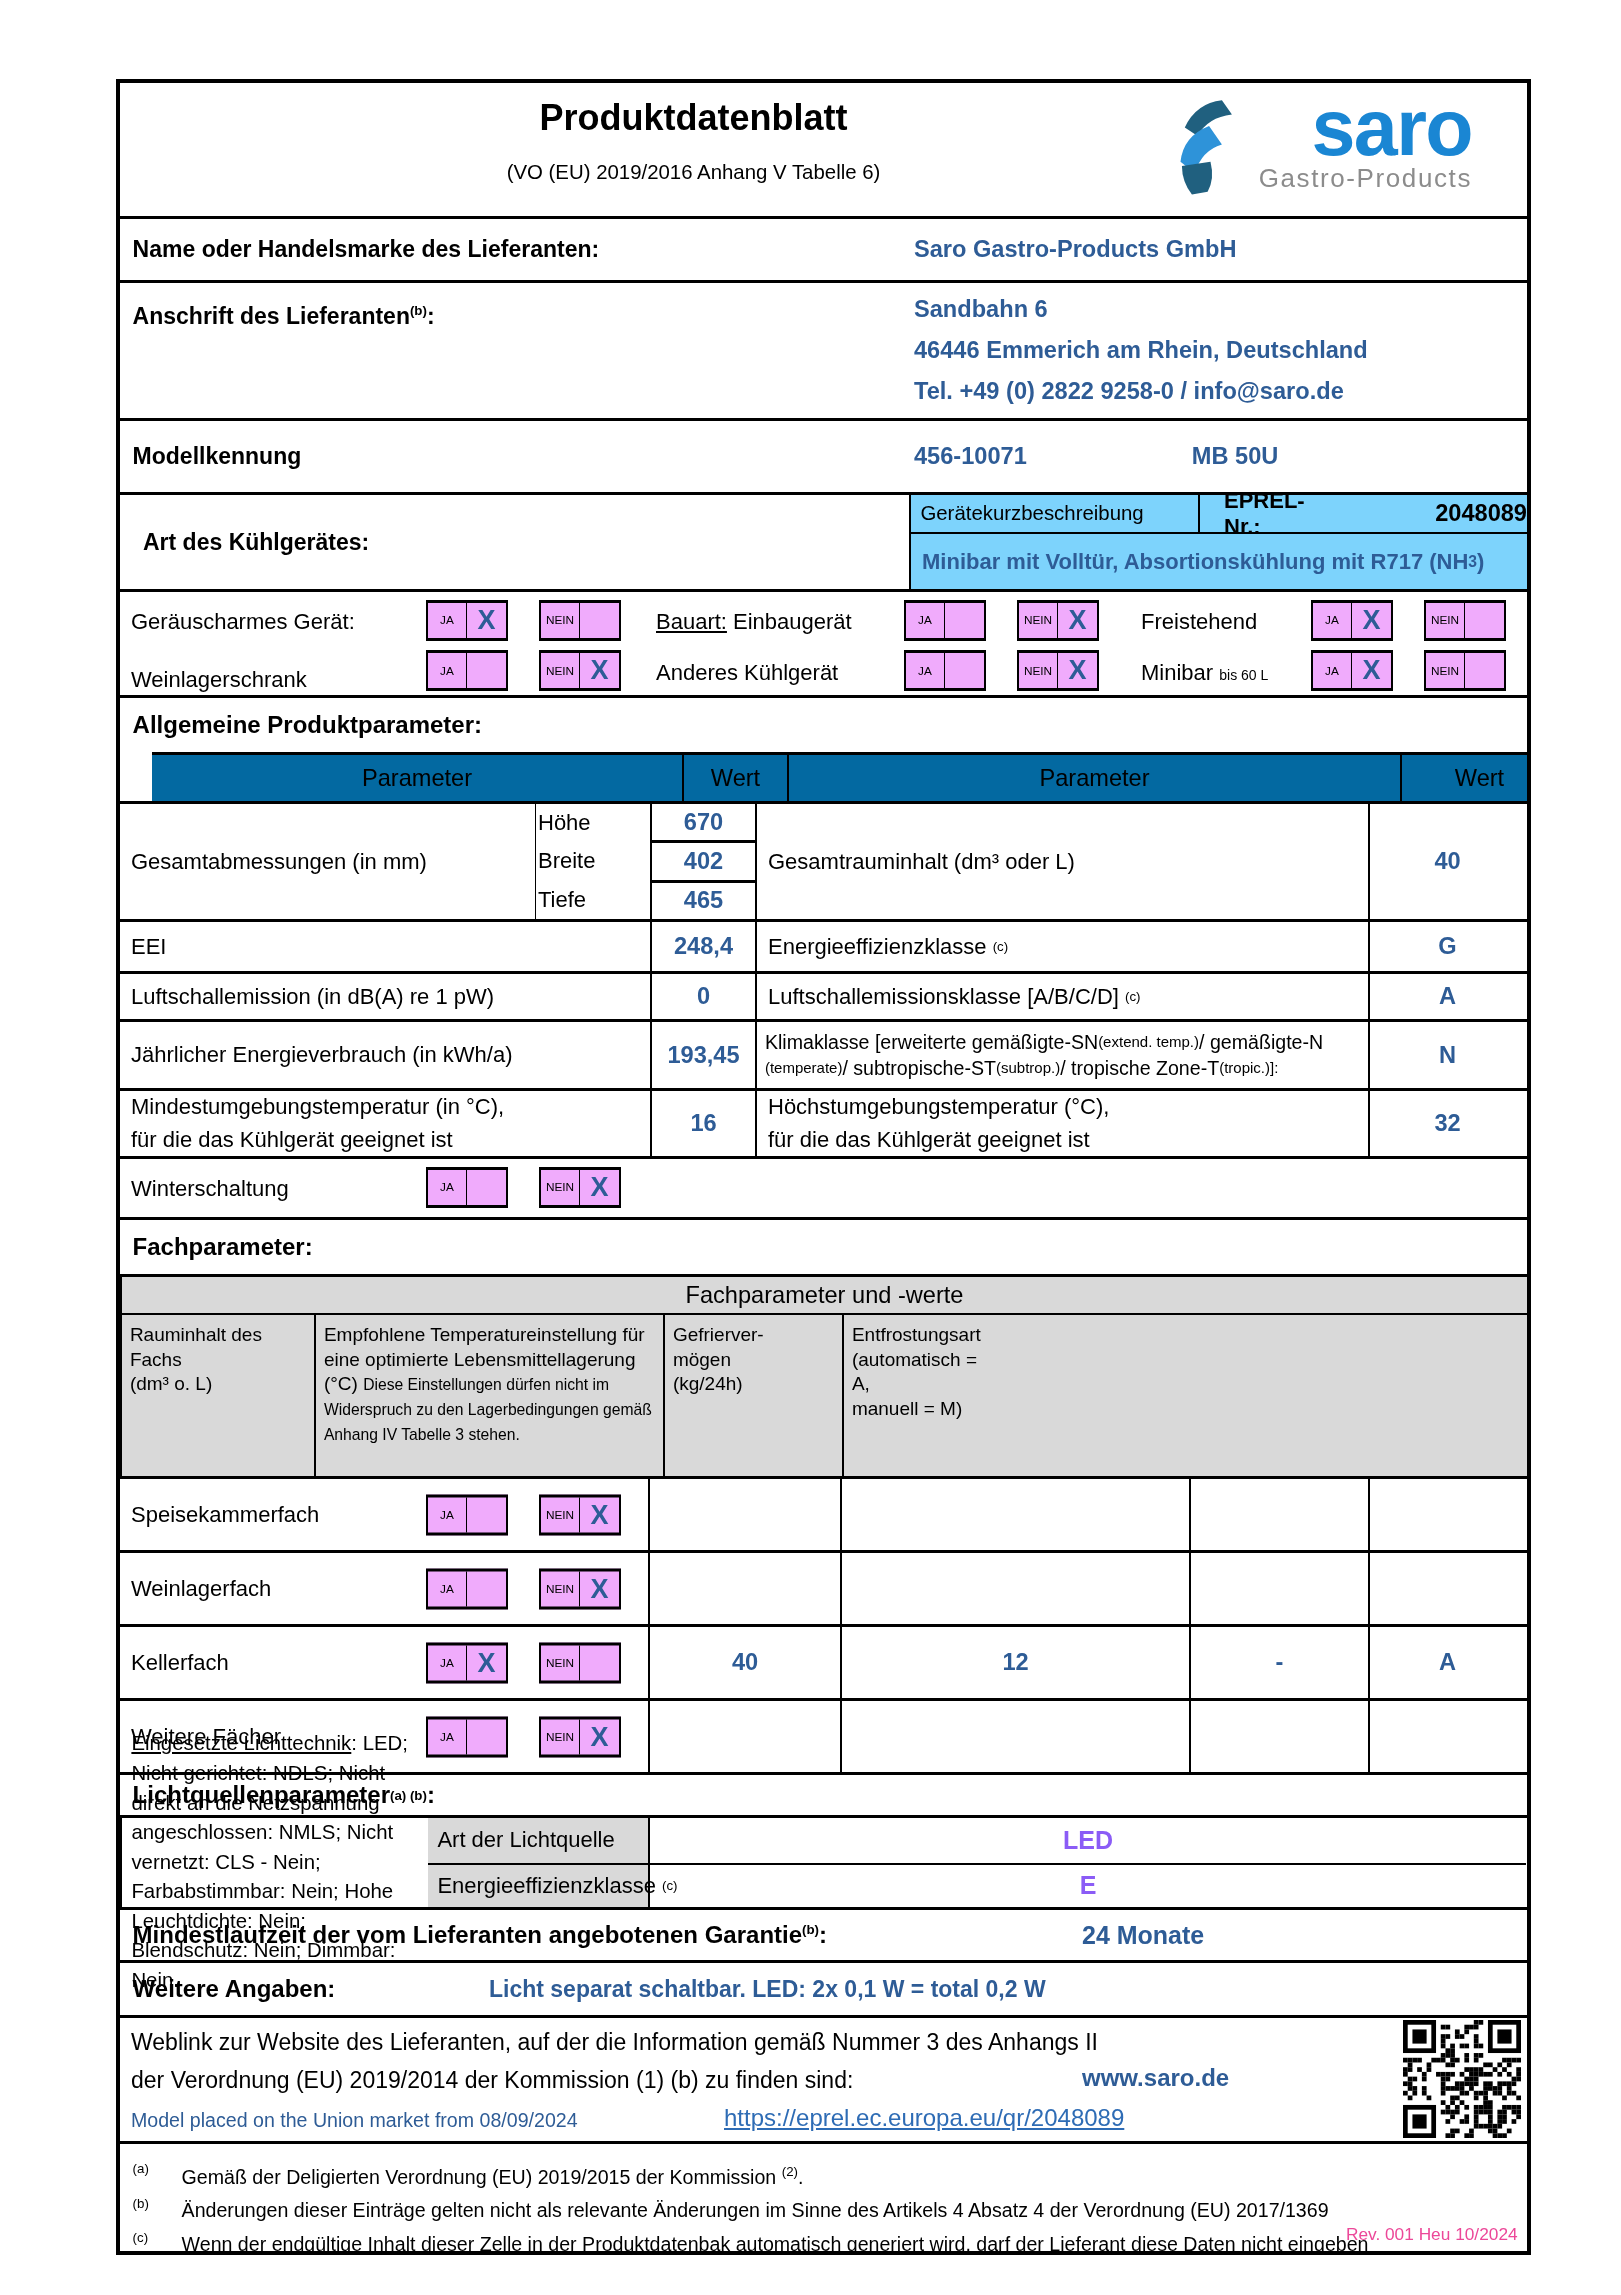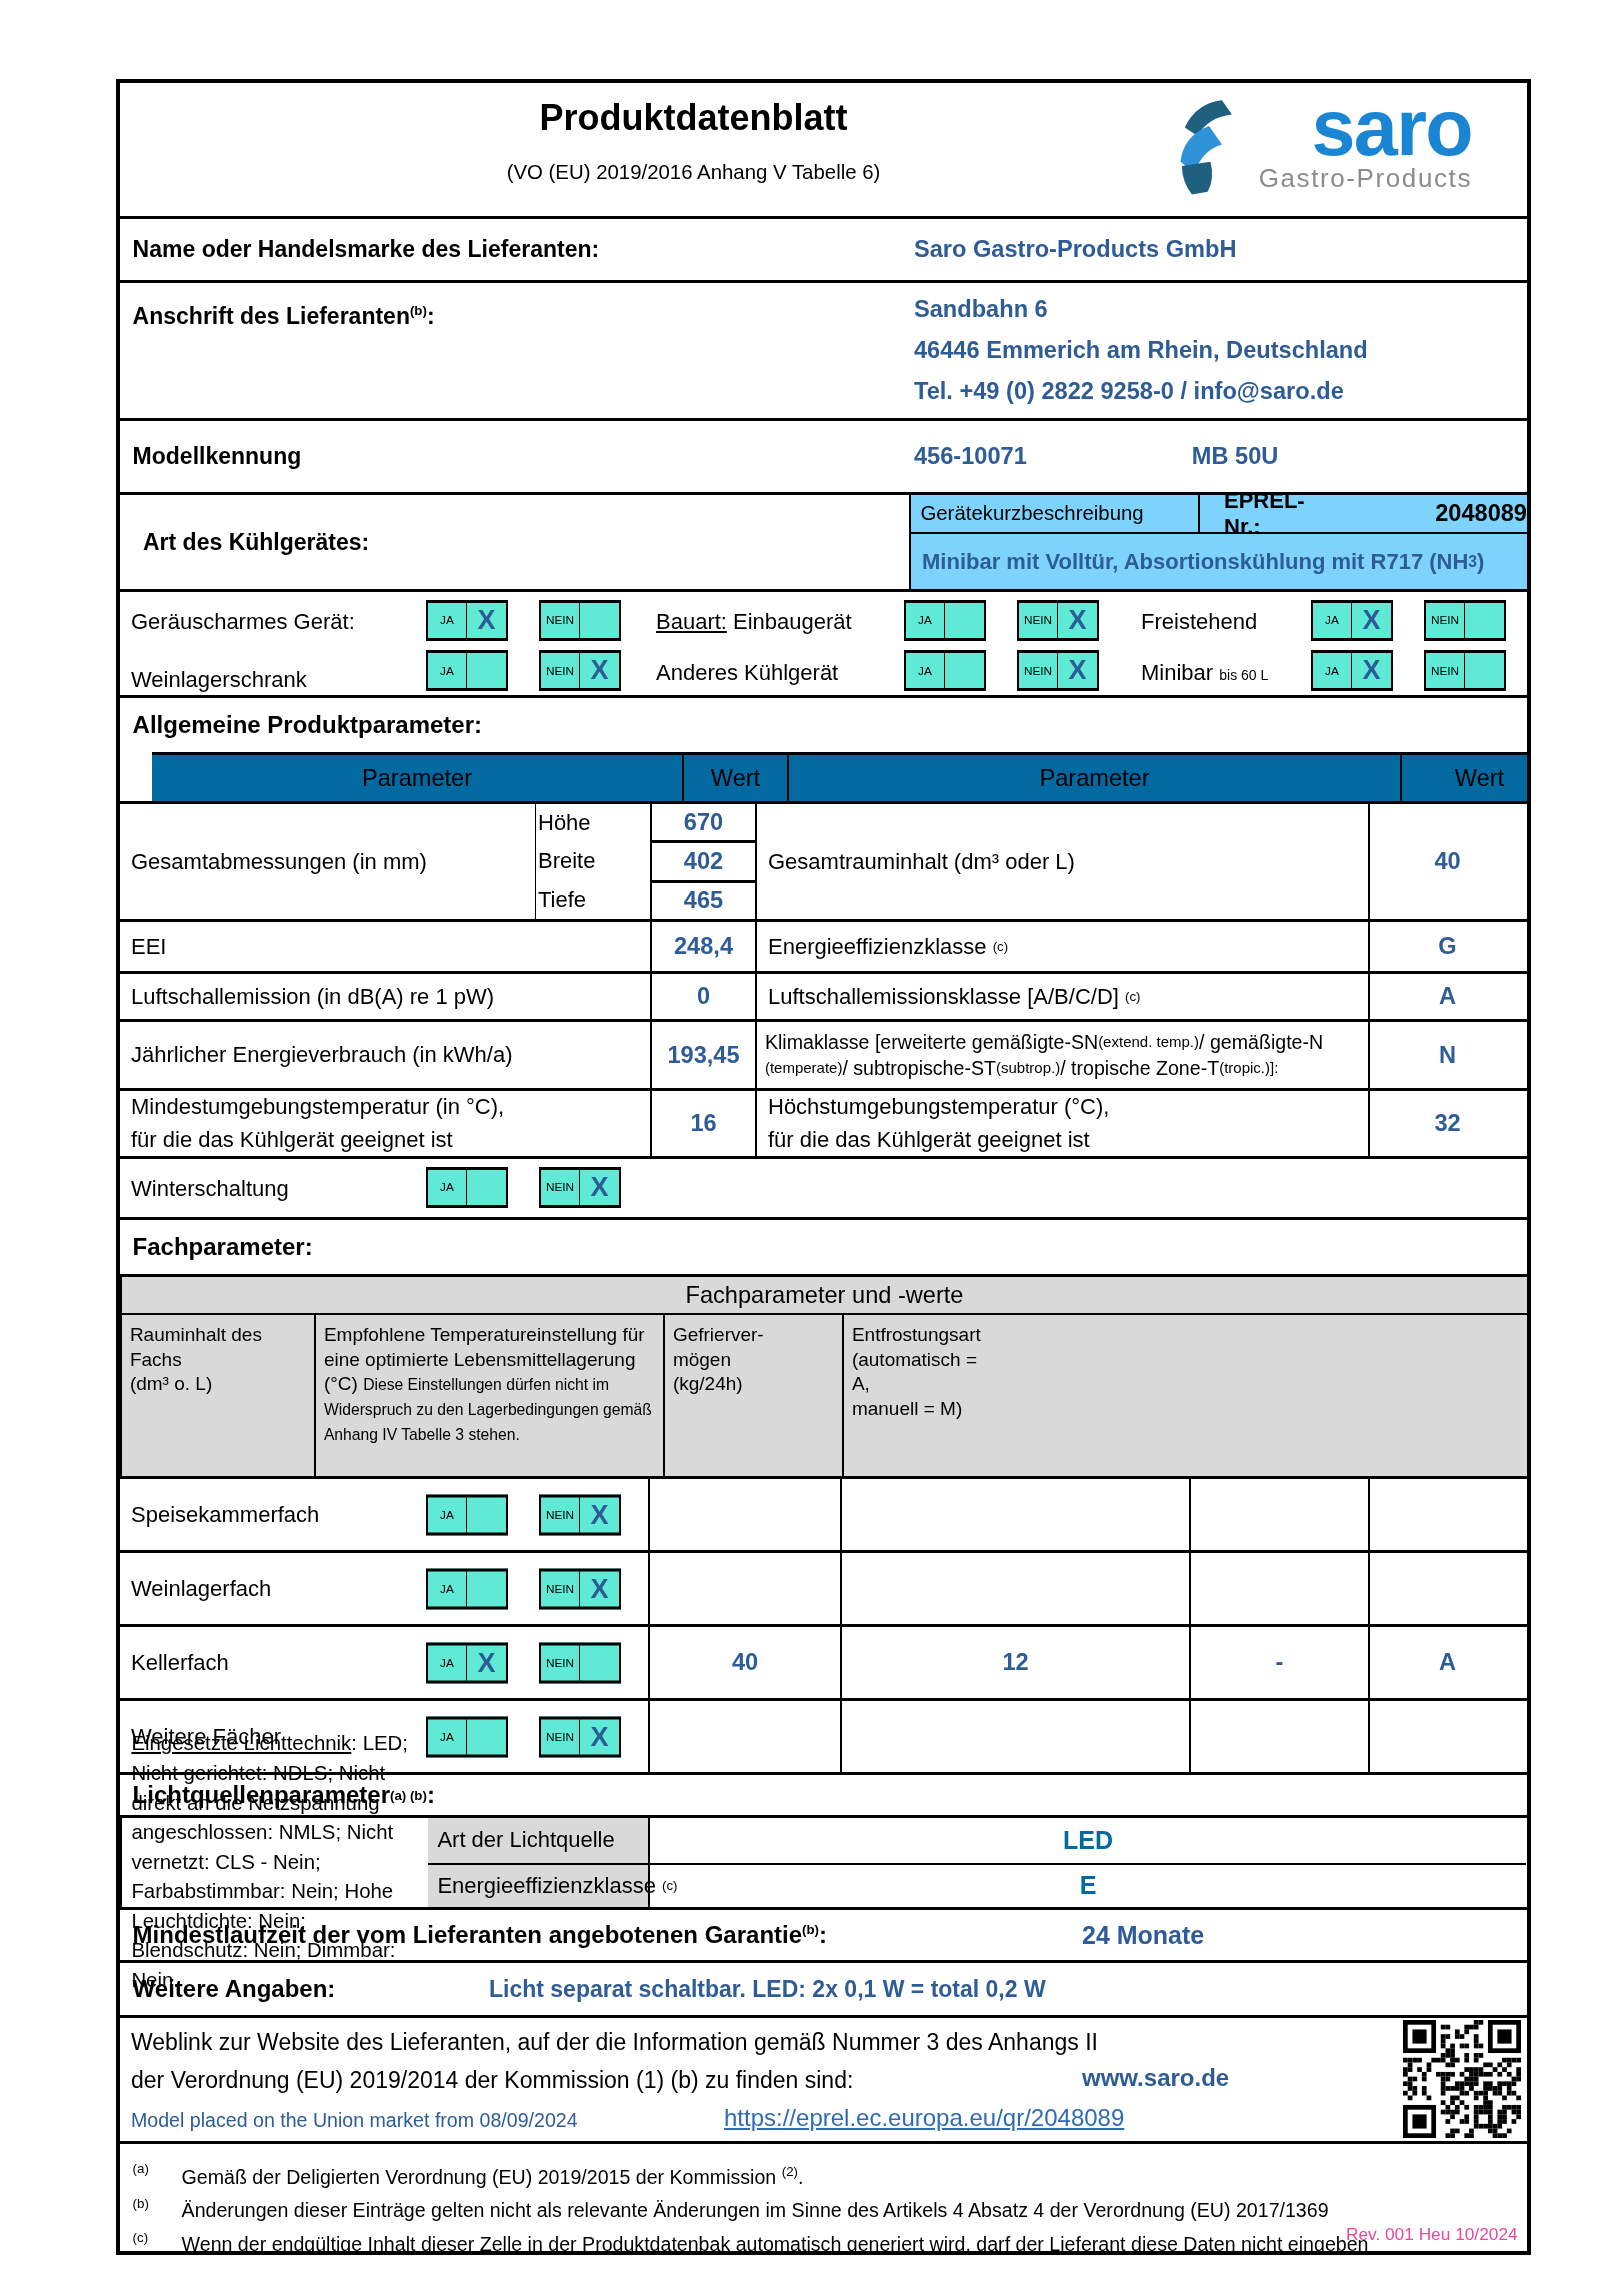--- a/index.html
+++ b/index.html
@@ -42,21 +42,21 @@
   .art-box-top { height:39px; display:flex; border-bottom:2.4px solid #000; }
   .art-short { width:289px; font-size:20.4px; display:flex; align-items:center; padding-left:9.4px; border-right:2.4px solid #000; }
   .art-eprel { flex:1; display:flex; align-items:center; padding-left:24px; }
   .art-eprel .elab { font-size:22px; font-weight:bold; }
   .art-eprel .eval { font-size:23.6px; font-weight:bold; margin-left:94px; }
   .art-desc { flex:1; display:flex; align-items:center; padding-left:11px; font-size:22px; font-weight:bold; color:#2e5c96; }
   .art-desc .subnum { font-size:15.7px; }
 
   
   .cbp { position:absolute; display:flex; }
-  .cb { width:82px; height:41px; display:flex; border:2.4px solid #000; border-top-width:3.9px; border-bottom-width:3.9px; background:#5eead4; }
+  .cb { width:82px; height:41px; display:flex; border:2.4px solid #000; border-top-width:3.9px; border-bottom-width:3.9px; background:#f0abfc; }
   .cb + .cb { margin-left:31px; }
   .cb .lab { width:39px; font-size:11.8px; display:flex; align-items:center; justify-content:center; border-right:1.6px solid #000; }
   .cb .val { flex:1; display:flex; align-items:center; justify-content:center; font-size:27px; font-weight:bold; color:#2e5c96; line-height:1; }
   .flag-label { position:absolute; font-size:22px; }
   .flag-label .u { text-decoration:underline; }
   .flag-label .tiny { font-size:14px; }
 
   
   .sect-head { display:flex; align-items:center; padding-left:12.6px; font-size:24px; font-weight:bold; }
 
@@ -91,21 +91,21 @@
   .fachtyp-cell { position:relative; }
   .fachtyp-cell .flag-label { top:50%; transform:translateY(-50%); left:11px; }
   .fachtyp-cell .cbp { top:50%; transform:translateY(-50%); }
   .fval { font-size:23.6px; font-weight:bold; color:#2e5c96; justify-content:center; }
 
   
   .light-grid { display:grid; grid-template-columns:308px 220px 878px; grid-template-rows:1fr 1fr; }
   .lcell { display:flex; align-items:center; }
   .llab { background:#d9d9d9; padding-left:9.4px; font-size:22px; }
   .llab.r2, .lval.r2 { border-top:2.4px solid #000; }
-  .lval { justify-content:center; font-size:25px; font-weight:bold; color:#0369a1; border-left:2.4px solid #000; }
+  .lval { justify-content:center; font-size:25px; font-weight:bold; color:#8b5cf6; border-left:2.4px solid #000; }
   .ltext { grid-row:1 / 3; border-left:2.4px solid #000; padding:6.3px 9.4px; font-size:20.4px; line-height:1.45; display:flex; align-items:center; }
   .ltext .u { text-decoration:underline; }
 
   
   .garantie-row { display:flex; align-items:center; }
   .garantie-row .k { padding-left:12.6px; font-size:24px; font-weight:bold; }
   .garantie-row .v { position:absolute; left:962px; font-size:25px; font-weight:bold; color:#2e5c96; }
   .weitere-row { display:flex; align-items:center; }
   .weitere-row .k { padding-left:12.6px; font-size:24px; font-weight:bold; }
   .weitere-row .v { position:absolute; left:369px; font-size:23px; font-weight:bold; color:#2e5c96; }

